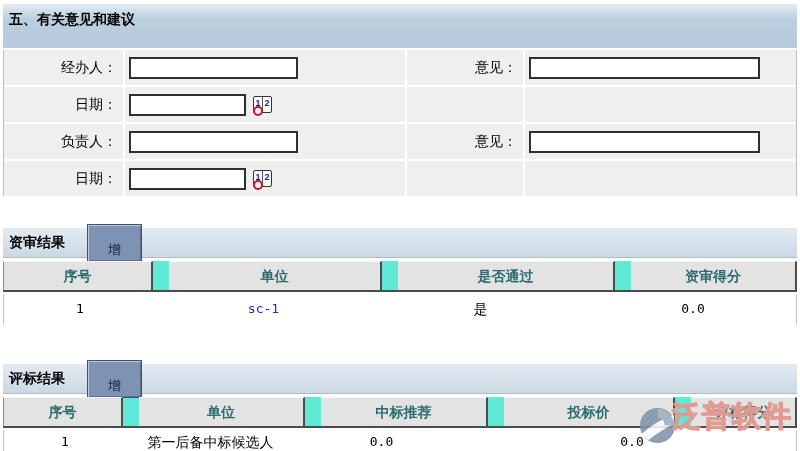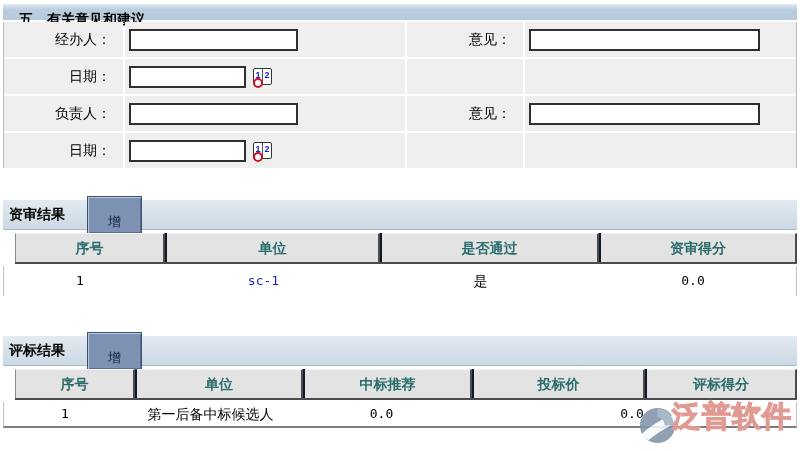--- a/index.html
+++ b/index.html
@@ -1,30 +1,30 @@
 <!DOCTYPE html>
 <html><head>
 <meta charset="utf-8">
 <style>
   html,body{margin:0;padding:0;background:#fff;}
   body{width:800px;height:451px;position:relative;overflow:hidden;
        font-family:"Liberation Sans","DejaVu Sans",sans-serif;color:#000;}
   .wrap{position:absolute;left:3px;top:4px;width:794px;}
 
   
-  .s5bar{height:16px;line-height:30px;padding-left:16px;box-sizing:border-box;
+  .s5bar{height:44px;line-height:30px;padding-left:6px;box-sizing:border-box;
          font-size:14px;font-weight:bold;
          background:linear-gradient(#e2ebf3,#bbcedf 35%,#b6cadb);}
 
   
   .form-grid{margin-top:2px;display:grid;grid-template-columns:119px 280px 116px 1fr;
              gap:2px;background:#fff;
              border-left:1px solid #bcbcbc;border-right:1px solid #bcbcbc;}
   .fcell{background:#efefef;height:35px;display:flex;align-items:center;font-size:14px;}
-  .flabel{justify-content:flex-end;padding-right:12px;}
+  .flabel{justify-content:flex-end;padding-right:6px;}
   .ffield{padding-left:4px;}
   input.txt{height:18px;border:2px solid #2f2f2f;background:#fff;padding:0 2px;
             font-size:13px;font-family:"DejaVu Sans Mono",monospace;}
   .w-handler{width:161px}.w-date{width:109px}.w-opinion{width:223px}
 
   
   .cal{position:relative;width:17px;height:15px;margin-left:7px;background:#fff;
        border:1px solid #333;border-radius:2px;display:flex;cursor:pointer;flex:none;}
   .cal .d{flex:1;font-size:9px;font-weight:bold;color:#1520c8;text-align:center;line-height:13px;}
   .cal .d + .d{border-left:1px solid #555;}
@@ -35,21 +35,21 @@
   .secbar{height:30px;box-sizing:border-box;display:flex;align-items:center;padding-left:6px;
           background:linear-gradient(#e3ebf2,#ccd8e3);border-bottom:1px solid #a9bac8;
           font-size:14px;font-weight:bold;}
   .secbar.first{margin-top:32px;}
   .secbar.second{margin-top:40px;}
   .addbtn{margin-left:22px;width:55px;height:38px;background:#7e92b4;
           border:1px solid #3d5176;box-shadow:inset 1px 1px 0 #bcc7da,inset -1px -1px 0 #5c6f92;
           font-size:13px;color:#0d1b33;font-family:inherit;cursor:pointer;padding:16px;}
 
   
-  .thead{margin-top:3px;display:flex;gap:2px;border-bottom:2px solid #4c4c4c;background:#0f172a;margin-left:12px;}
+  .thead{margin-top:3px;display:flex;gap:16px;border-bottom:2px solid #4c4c4c;background:#5eead4;}
   .th{background:#e3e3e3;border-right:2px solid #4c4c4c;border-top:1px solid #f7f7f7;
       height:29px;line-height:29px;text-align:center;font-weight:bold;font-size:14px;
       color:#2a6b6b;box-sizing:border-box;flex:none;}
   .th.edge{border-left:1px solid #8a8a8a;}
   .th.last{flex:1;}
   .q1{width:150px}.q2{width:213px}.q3{width:217px}
   .e1{width:120px}.e2{width:166px}.e3{width:167px}.e4{width:171px}
 
   .trow{margin-top:2px;display:flex;background:#fff;text-align:center;font-size:14px;
         border-left:1px solid #c2c2c2;border-right:1px solid #c2c2c2;}

